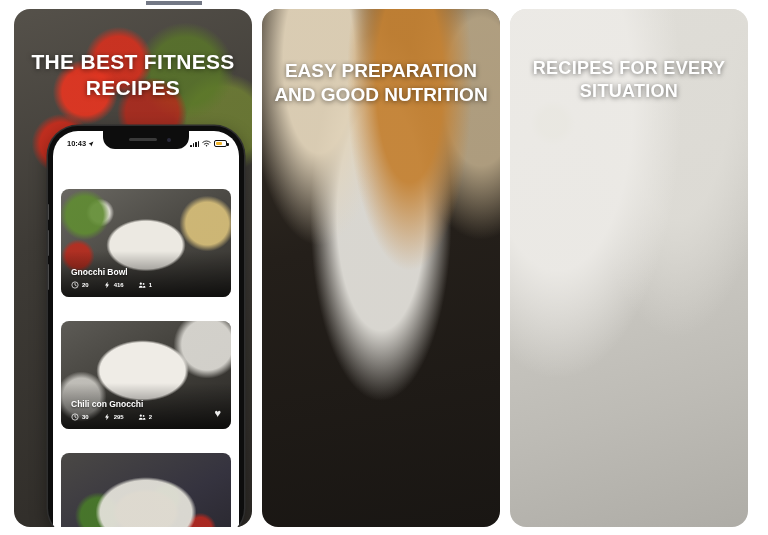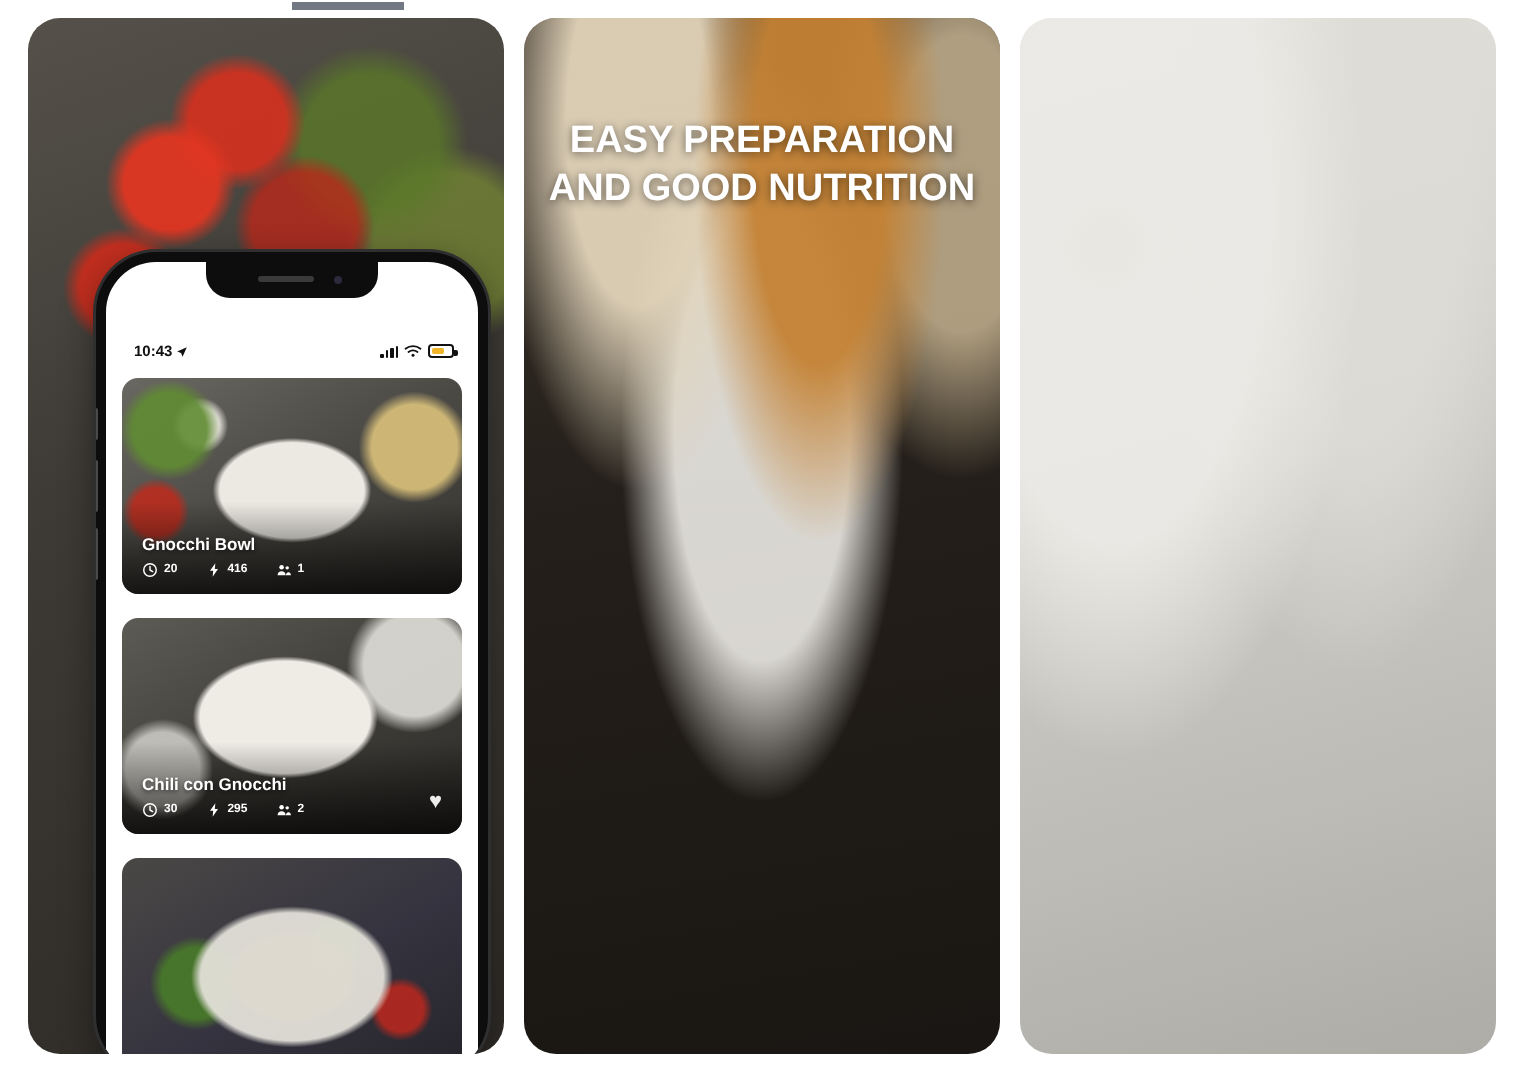--- a/index.html
+++ b/index.html
@@ -100,21 +100,20 @@
   .side-btn.b2 { top: 104px; height: 26px; }
   .side-btn.b3 { top: 138px; height: 26px; }
   .side-btn.r1 { left: auto; right: -1.5px; top: 110px; height: 34px; }
 
   
   .statusbar {
     position: absolute; left: 0; right: 0; top: 0; height: 22px;
     display: flex; align-items: center; justify-content: space-between;
     padding: 3px 12px 0 14px; font-size: 7.5px; font-weight: bold; color: #111;
     z-index: 20;
-    margin-top: 32px;
   }
   .sb-left { display: flex; align-items: center; gap: 2px; }
   .sb-right { display: flex; align-items: center; gap: 3px; }
   .ic-loc { width: 6px; height: 6px; }
   .ic-signal { display: inline-flex; align-items: flex-end; gap: 1px; height: 6px; }
   .ic-signal i { width: 1.5px; background: currentColor; display: block; border-radius: .5px; }
   .ic-signal i:nth-child(1){height:2px}.ic-signal i:nth-child(2){height:3.2px}
   .ic-signal i:nth-child(3){height:4.4px}.ic-signal i:nth-child(4){height:6px}
   .ic-batt {
     width: 13px; height: 6.5px; border: 1px solid currentColor;
@@ -142,21 +141,21 @@
   }
   .search-ic::after {
     content:''; position:absolute; right:0; bottom:.5px; width:4px; height:1.4px;
     background:#333; transform: rotate(45deg); border-radius:1px;
   }
 
   
   .list { position: absolute; left: 0; right: 0; top: 52px; bottom: 0; background: #fff; padding: 6px 8px; }
   .rcard {
     position: relative; width: 100%; height: 108px;
-    border-radius: 8px; overflow: hidden; margin-bottom: 12px;
+    border-radius: 8px; overflow: hidden; margin-bottom: 24px;
   }
   .rcard-img { position: absolute; inset: 0; }
   .img-gnocchi {
     background:
       radial-gradient(ellipse at 50% 52%, #ece9e2 0 30%, rgba(0,0,0,0) 33%),
       radial-gradient(ellipse at 50% 52%, rgba(214,160,90,.85) 0 22%, rgba(0,0,0,0) 26%),
       radial-gradient(circle at 46% 50%, rgba(70,120,40,.8) 0 7%, rgba(0,0,0,0) 10%),
       radial-gradient(circle at 14% 24%, rgba(96,140,50,.9) 0 11%, rgba(0,0,0,0) 15%),
       radial-gradient(circle at 86% 32%, rgba(212,188,120,.95) 0 13%, rgba(0,0,0,0) 17%),
       radial-gradient(circle at 10% 62%, rgba(186,44,30,.9) 0 7%, rgba(0,0,0,0) 10%),
@@ -196,20 +195,21 @@
 <body>
 
 <div class="page">
 
   <div class="top-artifact"></div>
 
   <div class="panels">
 
     <div class="panel panel-1">
       <div class="pbg pbg-1"></div>
+      <div class="headline headline-1">THE BEST FITNESS RECIPES</div>
 
       <div class="phone phone-1">
         <div class="side-btn b1"></div>
         <div class="side-btn b2"></div>
         <div class="side-btn b3"></div>
         <div class="side-btn r1"></div>
 
         <div class="screen">
           <div class="notch">
             <div class="speaker"></div>
@@ -319,17 +319,18 @@
     </div>
 
     <div class="panel panel-2">
       <div class="pbg pbg-2"></div>
       <div class="headline headline-2">EASY PREPARATION AND GOOD NUTRITION</div>
 
     </div>
 
     <div class="panel panel-3">
       <div class="pbg pbg-3"></div>
+      <div class="headline headline-3">RECIPES FOR EVERY SITUATION</div>
 
     </div>
 
   </div>
 </div>
 
 </body></html>

